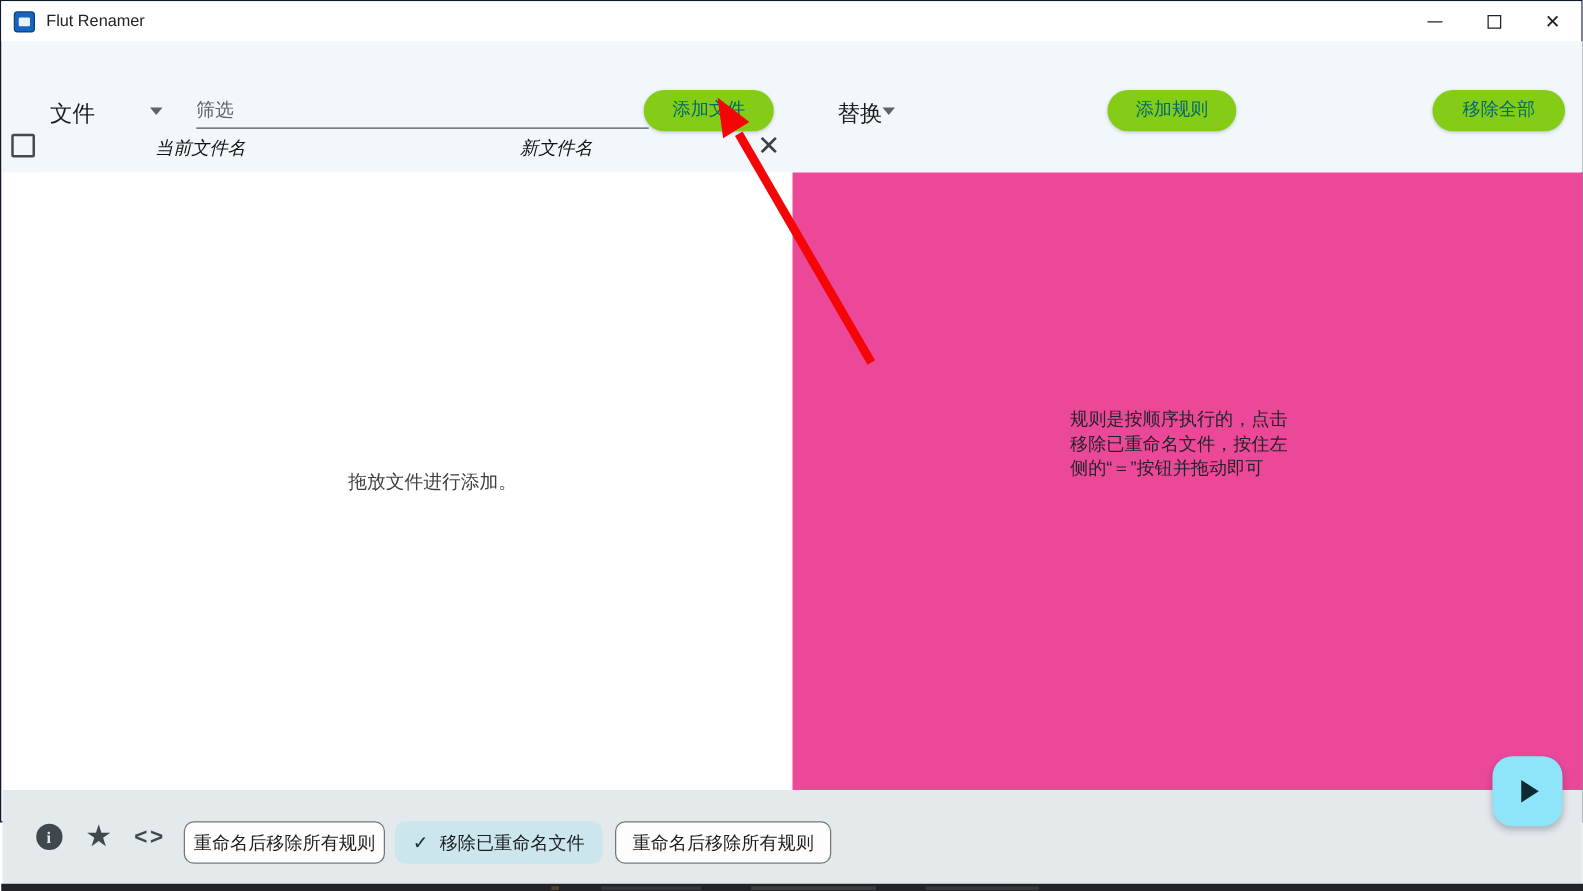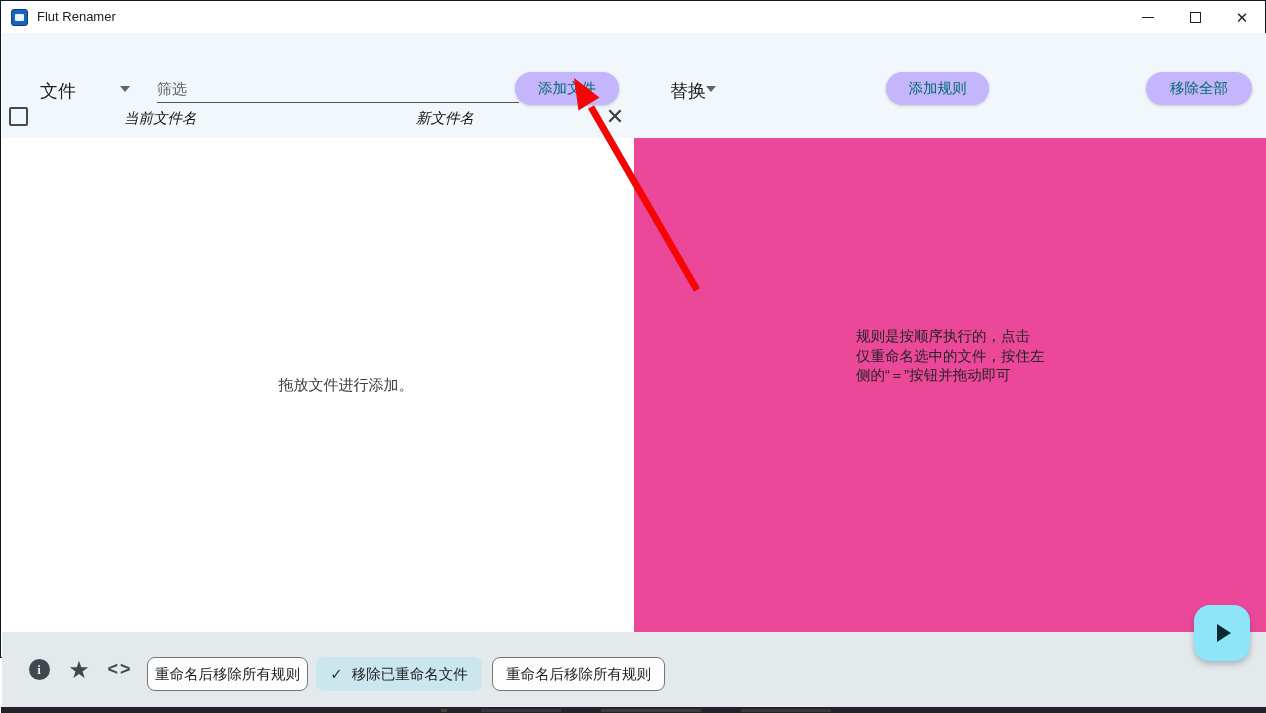--- a/index.html
+++ b/index.html
@@ -32,21 +32,21 @@
               border-right:5px solid transparent; border-top:6px solid #5f6368; }
   .file-arrow { left:118px; top:53px; }
   .replace-menu { left:668px; top:46px; }
   .replace-arrow { left:704px; top:53px; }
 
   .filter-input { position:absolute; left:143px; top:42px; width:362px; height:28px;
                   background:transparent; border:none; border-bottom:1px solid #52575b;
                   font-size:15px; color:#1a1c1e; outline:none;margin-left:12px; }
   .filter-input::placeholder { color:#5f6368; opacity:1; }
 
-  .pill-btn { position:absolute; height:33px; border-radius:17px; background:#c4b5fd;
+  .pill-btn { position:absolute; height:33px; border-radius:17px; background:#84cc16;
               border:none; color:#00696f; font-size:14.5px; text-align:center;
               box-shadow:0 1px 3px rgba(40,60,70,.25); cursor:pointer;
               font-family:inherit; line-height:33px; padding:0; }
   .btn-addfiles { left:513px; top:39px; width:104px; }
   .btn-addrule  { left:884px; top:39px; width:103px; }
   .btn-removeall{ left:1144px; top:39px; width:106px; }
 
   
   .table-header { position:absolute; left:0; top:95px; width:633px; height:42px; }
   .hdr-checkbox { position:absolute; left:8px; top:11px; width:19px; height:19px;
@@ -144,21 +144,21 @@
     <div class="hdr-close">✕</div>
   </div>
 
   <div class="file-panel">
     <div class="empty-hint">拖放文件进行添加。</div>
   </div>
 
   <div class="rules-panel">
     <div class="rules-hint">
       <div>规则是按顺序执行的，点击</div>
-      <div>仅重命名选中的文件，按住左</div>
+      <div>移除已重命名文件，按住左</div>
       <div>侧的“＝”按钮并拖动即可</div>
     </div>
   </div>
 
   <div class="bottombar">
     <div class="bicon icon-info">
       <span class="info-circle">i</span>
     </div>
     <div class="bicon icon-star">
       <span>★</span>

